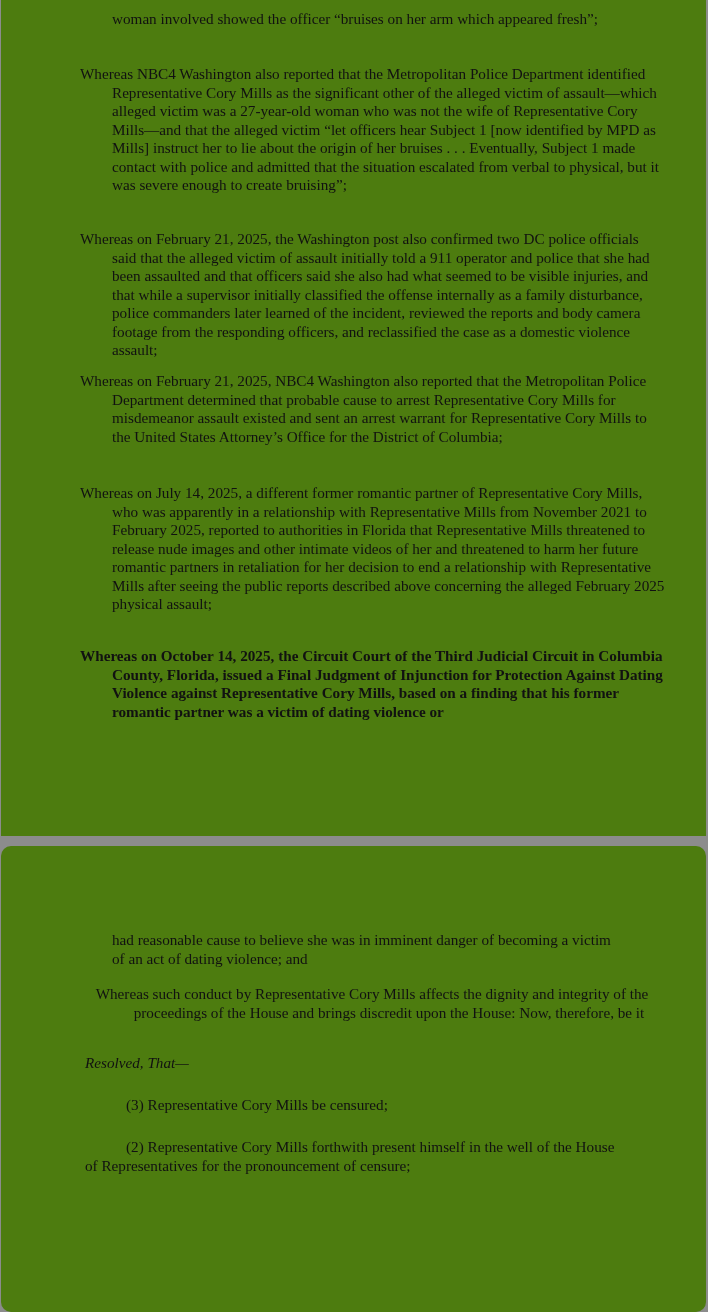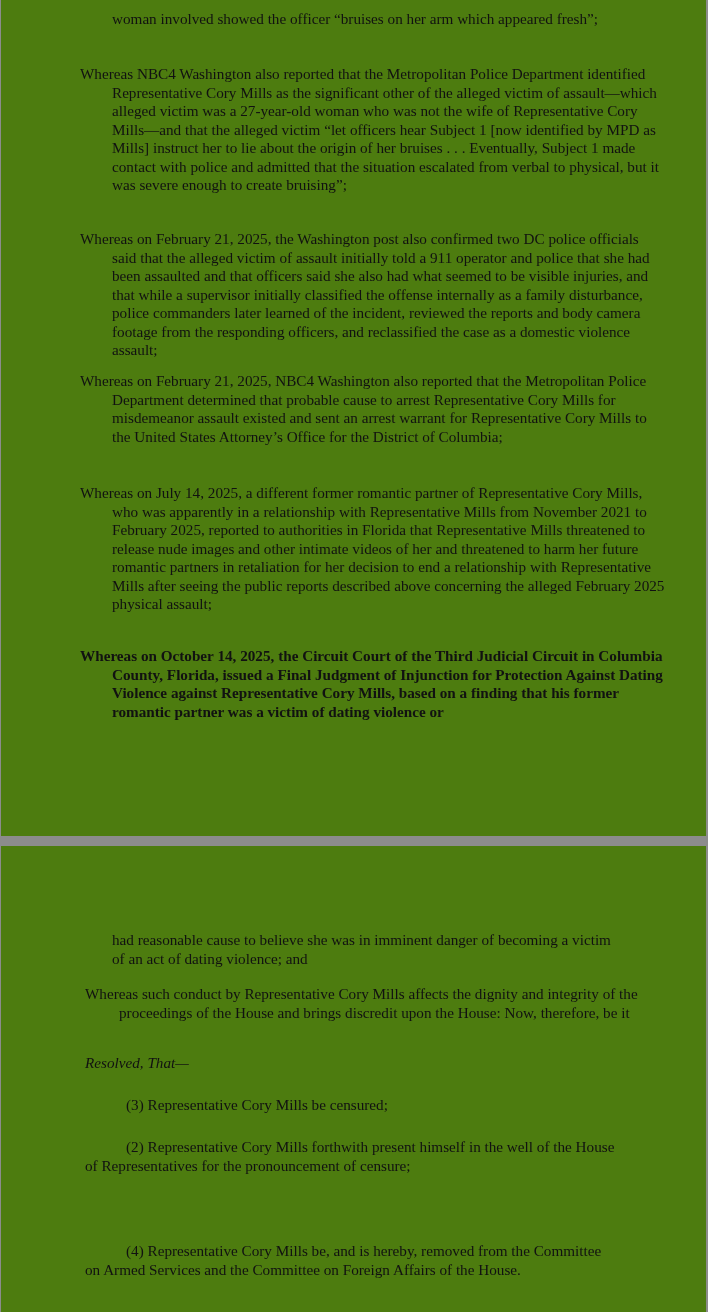--- a/index.html
+++ b/index.html
@@ -8,28 +8,28 @@
     background: #8c8c8c;
     font-family: "Liberation Serif", "DejaVu Serif", serif;
     color: #111;
     position: relative;
   }
   .page {
     position: absolute; left: 1px; width: 705px; background: #4d7c0f;
     box-sizing: border-box;
   }
   #page1 { top: 0; height: 836px; }
-  #page2 { top: 846px; height: 466px; }
+  #page2 { top: 846px; height: 466px; border-radius: 10px; }
   .text { font-size: 15.2px; line-height: 18.5px; position: absolute; }
   .para {
     position: absolute; left: 79px; width: 555px;
     padding-left: 32px; text-indent: -32px;
   }
   .cont { position: absolute; left: 111px; width: 530px; }
-  .para2 { position: absolute; left: 84px; width: 560px; padding-left: 34px; text-indent: -34px; }
+  .para2 { position: absolute; left: 84px; width: 560px; padding-left: 34px; text-indent: -34px; text-align: center; }
   .resolved { position: absolute; left: 84px; font-style: italic; }
   .item { position: absolute; left: 84px; width: 545px; text-indent: 41px; }
 </style>
 </head>
 <body>
 
 <div class="page" id="page1">
   <div class="text cont" style="top:10px; width:520px;">woman involved showed the officer “bruises on her arm which appeared fresh”;</div>
   <div class="text para" style="top:65px;">Whereas NBC4 Washington also reported that the Metropolitan Police Department identified Representative Cory Mills as the significant other of the alleged victim of assault—which alleged victim was a 27-year-old woman who was not the wife of Representative Cory Mills—and that the alleged victim “let officers hear Subject 1 [now identified by MPD as Mills] instruct her to lie about the origin of her bruises . . . Eventually, Subject 1 made contact with police and admitted that the situation escalated from verbal to physical, but it was severe enough to create bruising”;</div>
   <div class="text para" style="top:230px;">Whereas on February 21, 2025, the Washington post also confirmed two DC police officials said that the alleged victim of assault initially told a 911 operator and police that she had been assaulted and that officers said she also had what seemed to be visible injuries, and that while a supervisor initially classified the offense internally as a family disturbance, police commanders later learned of the incident, reviewed the reports and body camera footage from the responding officers, and reclassified the case as a domestic violence assault;</div>
@@ -37,14 +37,13 @@
   <div class="text para" style="top:484px;">Whereas on July 14, 2025, a different former romantic partner of Representative Cory Mills, who was apparently in a relationship with Representative Mills from November 2021 to February 2025, reported to authorities in Florida that Representative Mills threatened to release nude images and other intimate videos of her and threatened to harm her future romantic partners in retaliation for her decision to end a relationship with Representative Mills after seeing the public reports described above concerning the alleged February 2025 physical assault;</div>
   <div class="text para" style="top:647px;font-weight:bold;">Whereas on October 14, 2025, the Circuit Court of the Third Judicial Circuit in Columbia County, Florida, issued a Final Judgment of Injunction for Protection Against Dating Violence against Representative Cory Mills, based on a finding that his former romantic partner was a victim of dating violence or</div>
 </div>
 
 <div class="page" id="page2">
   <div class="text cont" style="top:85px; width:500px;">had reasonable cause to believe she was in imminent danger of becoming a victim of an act of dating violence; and</div>
   <div class="text para2" style="top:139px; width:540px;">Whereas such conduct by Representative Cory Mills affects the dignity and integrity of the proceedings of the House and brings discredit upon the House: Now, therefore, be it</div>
   <div class="text resolved" style="top:208px;">Resolved, That—</div>
   <div class="text item" style="top:250px;">(3) Representative Cory Mills be censured;</div>
   <div class="text item" style="top:292px;">(2) Representative Cory Mills forthwith present himself in the well of the House of Representatives for the pronouncement of censure;</div>
-  <div class="text item" style="top:396px; width:520px;">(4) Representative Cory Mills be, and is hereby, removed from the Committee on Armed Services and the Committee on Foreign Affairs of the House.</div>
 </div>
 
 </body></html>

